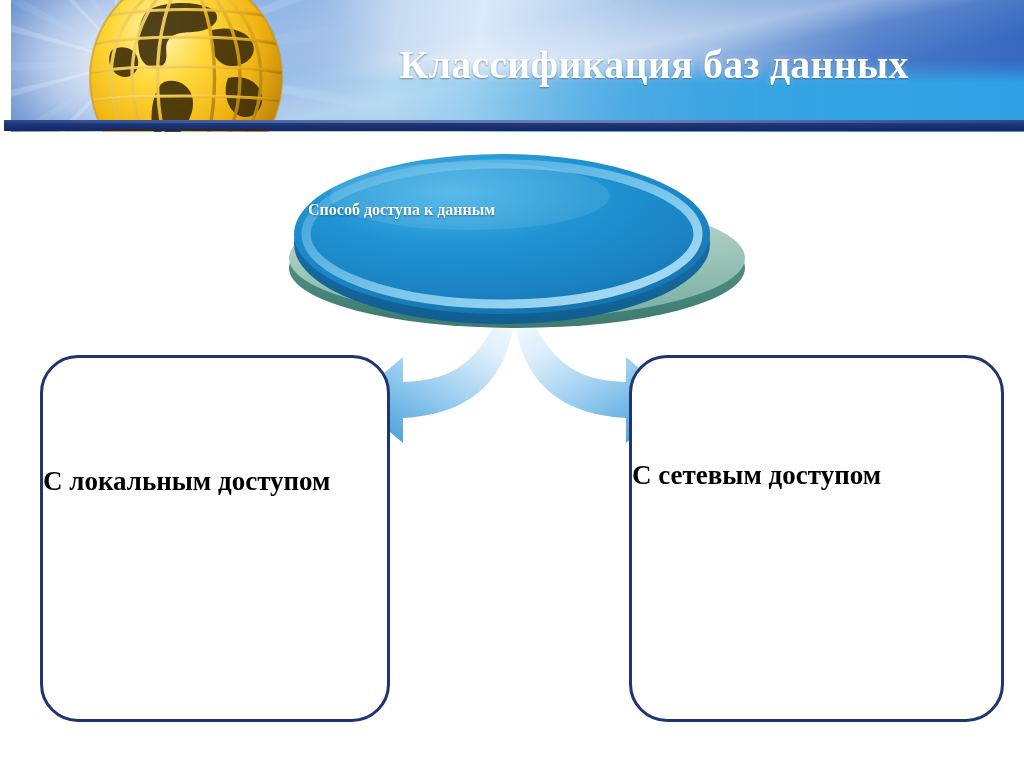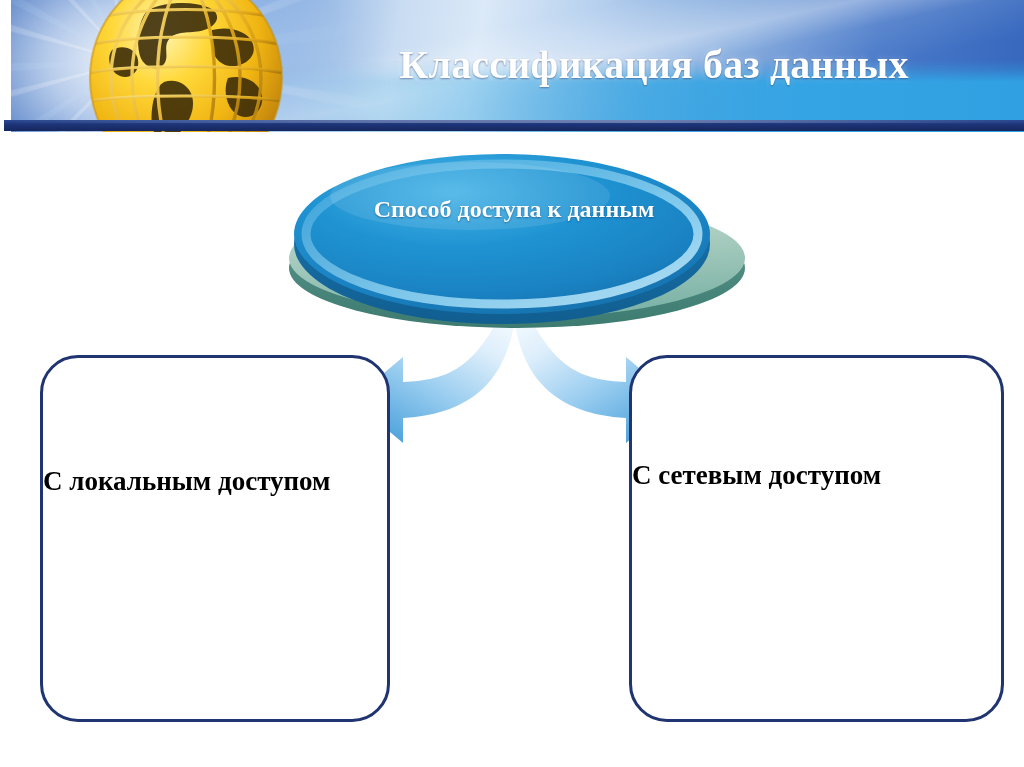--- a/index.html
+++ b/index.html
@@ -167,25 +167,25 @@
     top: 8px;
     width: 500px;
     height: 200px;
   }
   #center-node svg { display: block; }
   #center-node-label {
     position: absolute;
     left: 44px;
     top: 52px;
     width: 412px;
-    text-align: center;
+    text-align: left;
     color: #ffffff;
     font-family: "Liberation Serif", "DejaVu Serif", serif;
     font-weight: bold;
-    font-size: 24px;
+    font-size: 16px;
     line-height: 35px;
     text-shadow: 0 1px 2px rgba(12,60,105,0.55);
     pointer-events: none;
   }
 
   
   #arrows {
     position: absolute;
     left: 0;
     top: 0;

